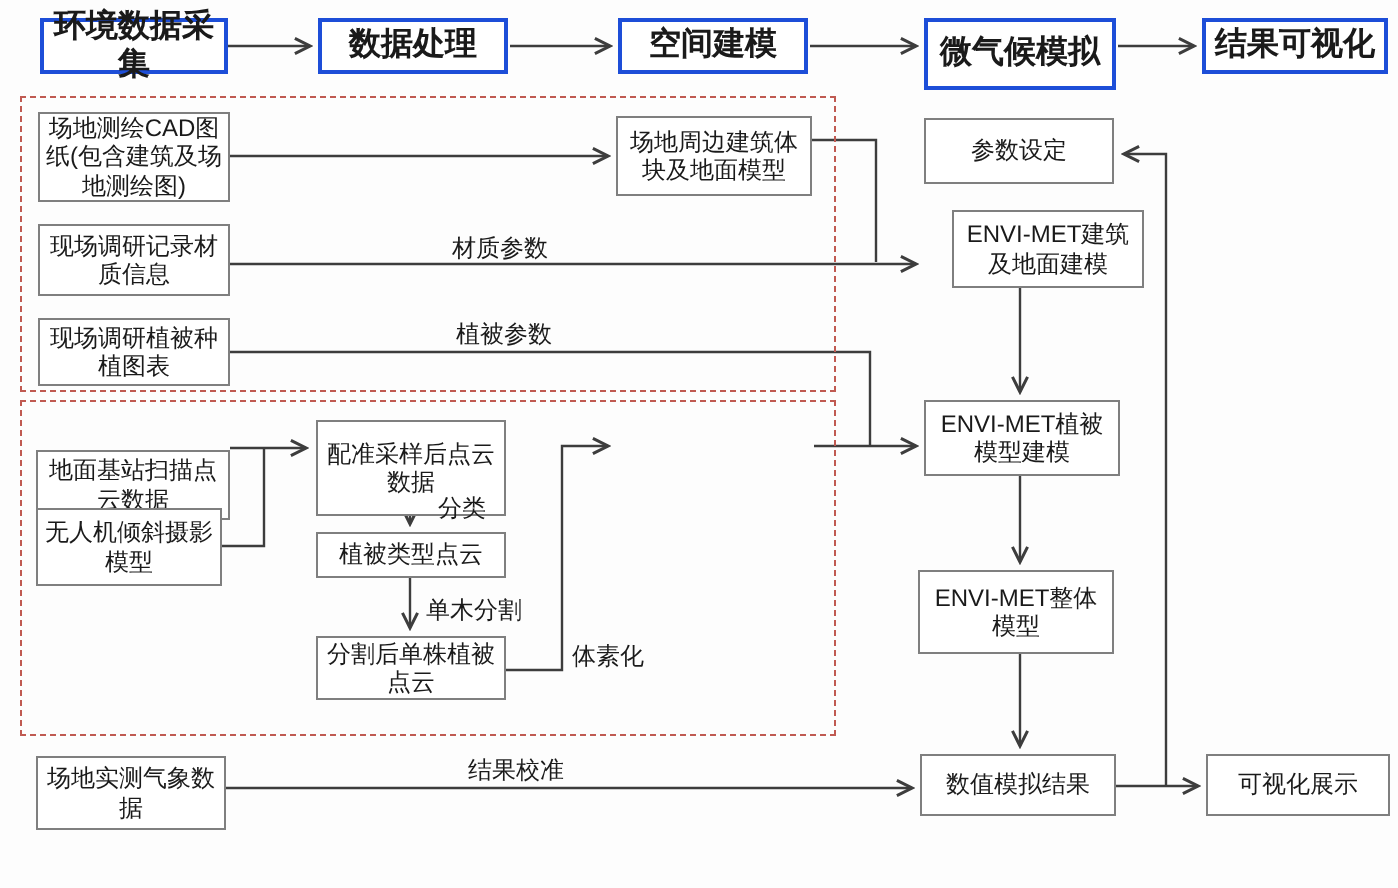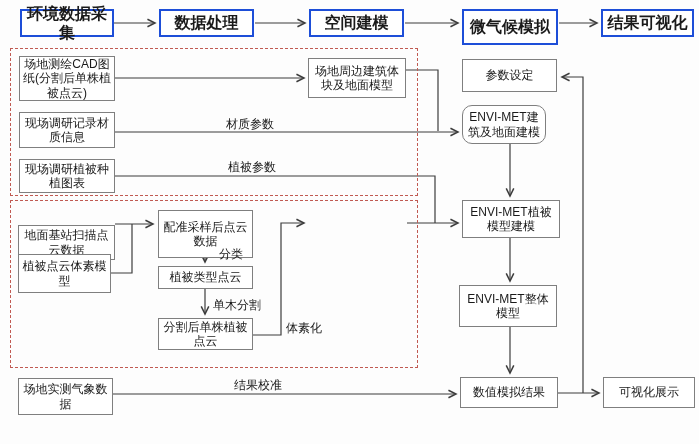--- a/index.html
+++ b/index.html
@@ -59,33 +59,33 @@
       <path d="M583,393 V77 H562" marker-end="url(#arr)"></path>
     </g>
   </svg>
 
   <div class="node stage" style="left:20px;top:9px;width:94px;height:28px;">环境数据采集</div>
   <div class="node stage" style="left:159px;top:9px;width:95px;height:28px;">数据处理</div>
   <div class="node stage" style="left:309px;top:9px;width:95px;height:28px;">空间建模</div>
   <div class="node stage" style="left:462px;top:9px;width:96px;height:36px;">微气候模拟</div>
   <div class="node stage" style="left:601px;top:9px;width:93px;height:28px;">结果可视化</div>
 
-  <div class="node" style="left:19px;top:56px;width:96px;height:45px;">场地测绘CAD图纸(分割后单株植被点云)</div>
+  <div class="node" style="left:19px;top:56px;width:96px;height:45px;">场地测绘CAD图纸(包含建筑及场地测绘图)</div>
   <div class="node" style="left:19px;top:112px;width:96px;height:36px;">现场调研记录材质信息</div>
   <div class="node" style="left:19px;top:159px;width:96px;height:34px;">现场调研植被种植图表</div>
   <div class="node" style="left:308px;top:58px;width:98px;height:40px;">场地周边建筑体块及地面模型</div>
 
   <div class="node" style="left:18px;top:225px;width:97px;height:35px;">地面基站扫描点云数据</div>
-  <div class="node" style="left:18px;top:254px;width:93px;height:39px;">植被点云体素模型</div>
+  <div class="node" style="left:18px;top:254px;width:93px;height:39px;">无人机倾斜摄影模型</div>
   <div class="node" style="left:158px;top:210px;width:95px;height:48px;">配准采样后点云数据</div>
   <div class="node" style="left:158px;top:266px;width:95px;height:23px;">植被类型点云</div>
   <div class="node" style="left:158px;top:318px;width:95px;height:32px;">分割后单株植被点云</div>
 
   <div class="node" style="left:462px;top:59px;width:95px;height:33px;">参数设定</div>
-  <div class="node" style="left:462px;top:105px;width:84px;height:39px;border-radius:10px;">ENVI-MET建筑及地面建模</div>
+  <div class="node" style="left:476px;top:105px;width:96px;height:39px;">ENVI-MET建筑及地面建模</div>
   <div class="node" style="left:462px;top:200px;width:98px;height:38px;">ENVI-MET植被模型建模</div>
   <div class="node" style="left:459px;top:285px;width:98px;height:42px;">ENVI-MET整体模型</div>
   <div class="node" style="left:460px;top:377px;width:98px;height:31px;">数值模拟结果</div>
   <div class="node" style="left:603px;top:377px;width:92px;height:31px;">可视化展示</div>
 
   <div class="node" style="left:18px;top:378px;width:95px;height:37px;">场地实测气象数据</div>
 
   <div class="edge-label" style="left:226px;top:116px;">材质参数</div>
   <div class="edge-label" style="left:228px;top:159px;">植被参数</div>
   <div class="edge-label" style="left:219px;top:246px;">分类</div>

